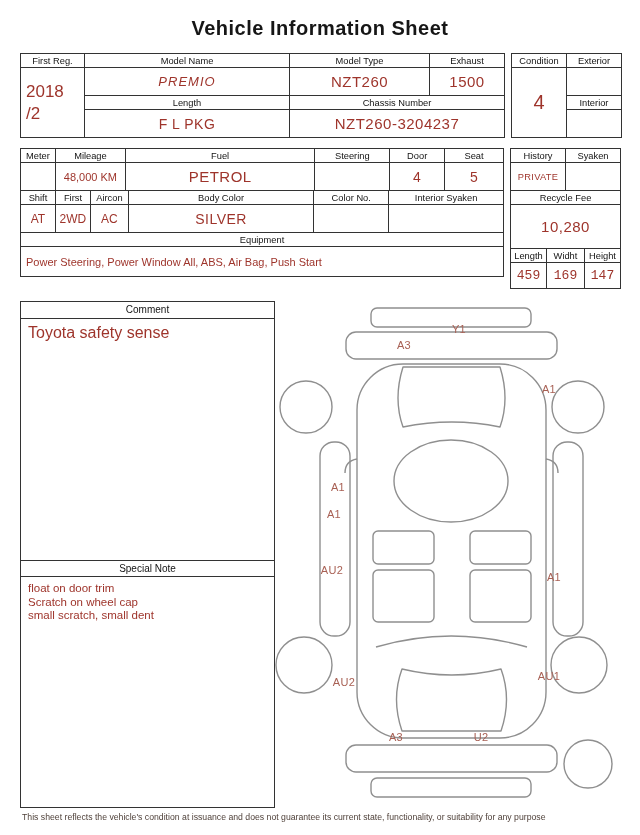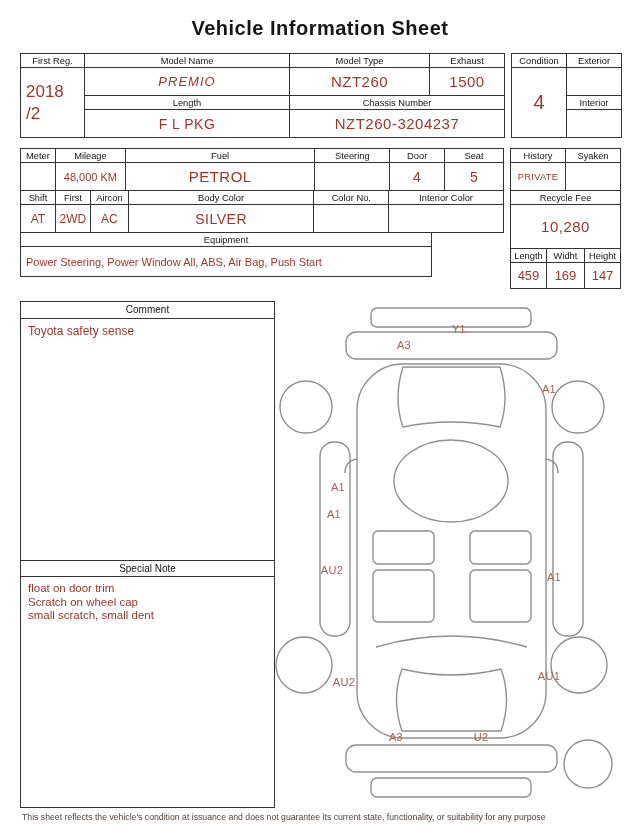--- a/index.html
+++ b/index.html
@@ -10,30 +10,30 @@
   .title{text-align:center;font-size:20px;font-weight:700;letter-spacing:.5px;margin-bottom:13px;}
   .row{display:flex;gap:6px;align-items:flex-start;}
   .blk1{margin-bottom:10px;}
   .blk2{margin-bottom:12px;}
   table.tbl{border-collapse:collapse;table-layout:fixed;}
   .tbl td{border:1px solid var(--line);text-align:center;vertical-align:middle;overflow:hidden;white-space:nowrap;padding:0 2px;}
   td.hdr{font-size:9.3px;height:14px;color:#131313;font-weight:400;}
   td.val{color:var(--red);}
   .h28{height:28px;} .h44{height:44px;} .h26{height:26px;} .h30{height:30px;}
   .v20{font-size:20px;} .v16{font-size:13px;letter-spacing:1px;font-style:italic;} .v15{font-size:15px;letter-spacing:.5px;}
-  .v14{font-size:14px;letter-spacing:.5px;} .v13{font-size:13px;} .v12{font-size:12px;}
+  .v14{font-size:14px;letter-spacing:.5px;} .v13{font-size:13px;font-family:Liberation Mono, monospace;} .v12{font-size:12px;}
   .v11{font-size:11px;} .v9{font-size:9.3px;letter-spacing:.3px;}
   td.firstreg{text-align:left;padding-left:5px;font-size:17px;line-height:1.25;}
   td.equip{text-align:left;font-size:11px;padding:0 5px;}
   .stack table{display:block;}
   .stack table + table{margin-top:-1px;}
   .left-panel{width:255px;height:507px;border:1px solid var(--line);display:flex;flex-direction:column;background:#fff;}
   .panel-hdr{height:17px;line-height:16px;text-align:center;font-size:10px;color:#131313;border-bottom:1px solid var(--line);}
   .panel-hdr.special{border-top:1px solid var(--line);}
-  .comment-body{height:241px;padding:5px 7px;color:var(--red);font-size:12px;}
+  .comment-body{height:241px;padding:5px 7px;color:var(--red);font-size:16px;}
   .special-body{flex:1;padding:5px 7px;color:var(--red);font-size:11.5px;line-height:13.5px;}
   .diagram{width:345px;height:507px;position:relative;}
   .diagram svg{position:absolute;left:0;top:0;}
   .markers{position:absolute;inset:0;}
   .marker{position:absolute;transform:translate(-50%,-50%);font-size:11px;color:var(--marker);letter-spacing:.3px;}
   .footer{font-size:8.7px;color:#50423b;padding:4px 2px 0;white-space:nowrap;}
 </style>
 </head>
 <body>
 
@@ -140,34 +140,34 @@
             <col style="width:75px">
             <col style="width:115px">
           </colgroup>
         <tbody>
             <tr>
           <td class="hdr">Shift</td>
           <td class="hdr">First</td>
           <td class="hdr">Aircon</td>
           <td class="hdr">Body Color</td>
           <td class="hdr">Color No.</td>
-          <td class="hdr">Interior Color</td>
+          <td class="hdr">Interior Syaken</td>
         </tr>
         <tr>
           <td class="val v12 h28">AT</td>
           <td class="val v12 h28">2WD</td>
           <td class="val v12 h28">AC</td>
           <td class="val v14 h28">SILVER</td>
           <td class="val h28"></td>
           <td class="val h28"></td>
         </tr>
       </tbody>
         </table>
 
-      <table class="tbl" style="width:412px">
+      <table class="tbl" style="width:484px">
         <colgroup>
             <col style="width:484px">
           </colgroup>
         <tbody>
             <tr>
               <td class="hdr">Equipment</td>
             </tr>
         <tr>
               <td class="val equip h30">Power Steering, Power Window All, ABS, Air Bag, Push Start</td>
             </tr>

